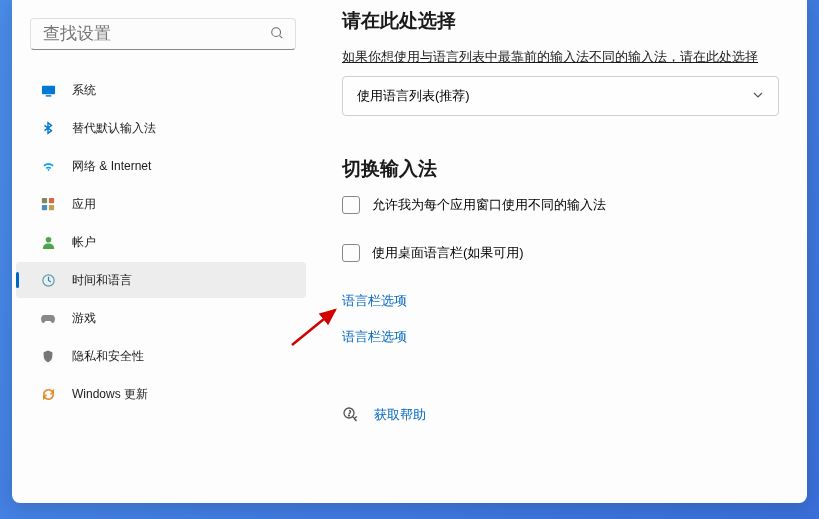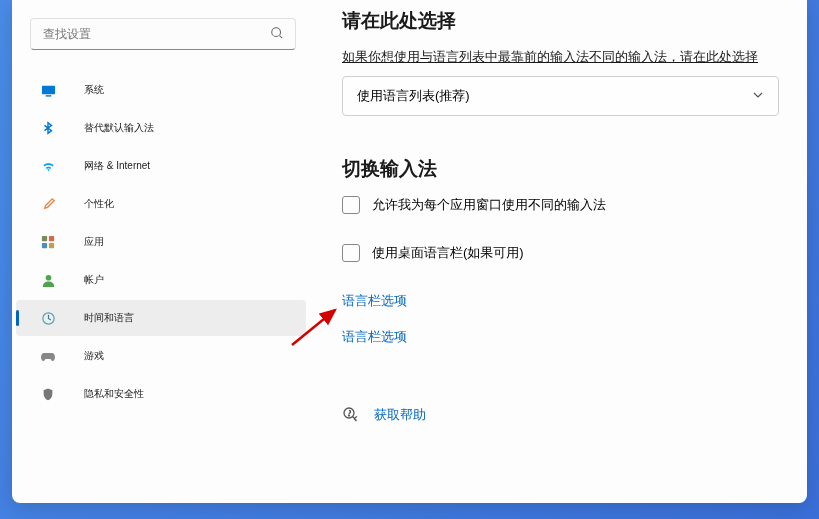--- a/index.html
+++ b/index.html
@@ -29,21 +29,21 @@
   margin: 0 18px 20px 18px;
   position: relative;
 }
 .search-box input {
   width: 100%;
   height: 32px;
   border: 1px solid #e0e0e0;
   border-bottom: 1px solid #888;
   border-radius: 4px;
   padding: 0 36px 0 12px;
-  font-size: 12px;
+  font-size: 17px;
   background: #fcfcfc;
   outline: none;
 }
 .search-box .sicon {
   position: absolute;
   right: 12px;
   top: 8px;
   color: #666;
   pointer-events: none;
 }
@@ -51,24 +51,23 @@
   list-style: none;
 }
 .nav li {
   display: flex;
   align-items: center;
   height: 36px;
   padding: 0 0 0 24px;
   margin: 2px 8px 2px 4px;
   border-radius: 4px;
   cursor: pointer;
-  font-size: 10px;
+  font-size: 12px;
   color: #1a1a1a;
   position: relative;
-  gap: 12px;
 }
 .nav li.active { background: #ededed; padding-left: 24px; }
 .nav li.active::before {
   content: "";
   position: absolute;
   left: 0;
   top: 10px;
   width: 3px;
   height: 16px;
   background: #0067c0;
@@ -193,28 +192,20 @@
         <li>
           <span class="icon">
             <svg width="15" height="15" viewBox="0 0 16 16" fill="#00a2ed">
               <path d="M8 13l-1.2-1.5c.7-.6 1.7-.6 2.4 0L8 13zm-3-3.6c1.7-1.5 4.3-1.5 6 0l-1.1 1.3c-1-1-2.8-1-3.8 0L5 9.4zm-2.4-2.8c3-2.7 7.8-2.7 10.8 0l-1.1 1.3c-2.4-2.1-6.2-2.1-8.6 0L2.6 6.6z"></path>
             </svg>
           </span>
           <span>网络 &amp; Internet</span>
         </li>
         <li>
           <span class="icon">
-            <svg width="15" height="15" viewBox="0 0 16 16" fill="none" stroke="#e8884a" stroke-width="1.5">
-              <path d="M12 2l2 2-7 7-3 1 1-3 7-7z"></path>
-            </svg>
-          </span>
-          <span>个性化</span>
-        </li>
-        <li>
-          <span class="icon">
             <svg width="14" height="14" viewBox="0 0 16 16" fill="#7b8a5e">
               <rect x="1" y="1" width="6" height="6" rx="1"></rect>
               <rect x="9" y="1" width="6" height="6" rx="1" fill="#d46a4a"></rect>
               <rect x="1" y="9" width="6" height="6" rx="1" fill="#4a8ec0"></rect>
               <rect x="9" y="9" width="6" height="6" rx="1" fill="#c0a04a"></rect>
             </svg>
           </span>
           <span>应用</span>
         </li>
         <li>
@@ -243,20 +234,29 @@
           </span>
           <span>游戏</span>
         </li>
         <li>
           <span class="icon">
             <svg width="14" height="15" viewBox="0 0 16 16" fill="#777">
               <path d="M8 1l5 2v4c0 4-2.5 6.5-5 7.5C5.5 13.5 3 11 3 7V3l5-2z"></path>
             </svg>
           </span>
           <span>隐私和安全性</span>
+        </li>
+        <li>
+          <span class="icon">
+            <svg width="15" height="15" viewBox="0 0 16 16" fill="none" stroke="#e88a2a" stroke-width="1.8">
+              <path d="M3 8a5 5 0 0 1 9-3l1-1v3h-3"></path>
+              <path d="M13 8a5 5 0 0 1-9 3l-1 1V9h3"></path>
+            </svg>
+          </span>
+          <span>Windows 更新</span>
         </li>
       </ul>
   </div>
 
   <div class="content">
     <h2 class="sec-title">请在此处选择</h2>
     <p class="sec-desc">如果你想使用与语言列表中最靠前的输入法不同的输入法，请在此处选择</p>
     <div class="dropdown">
       <span>使用语言列表(推荐)</span>
       <span class="chev">

